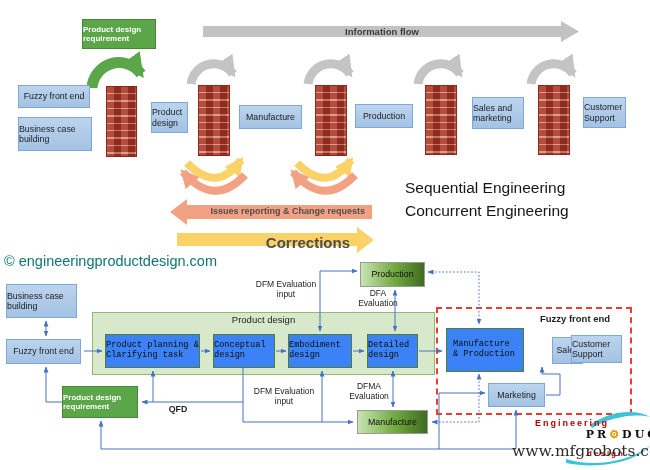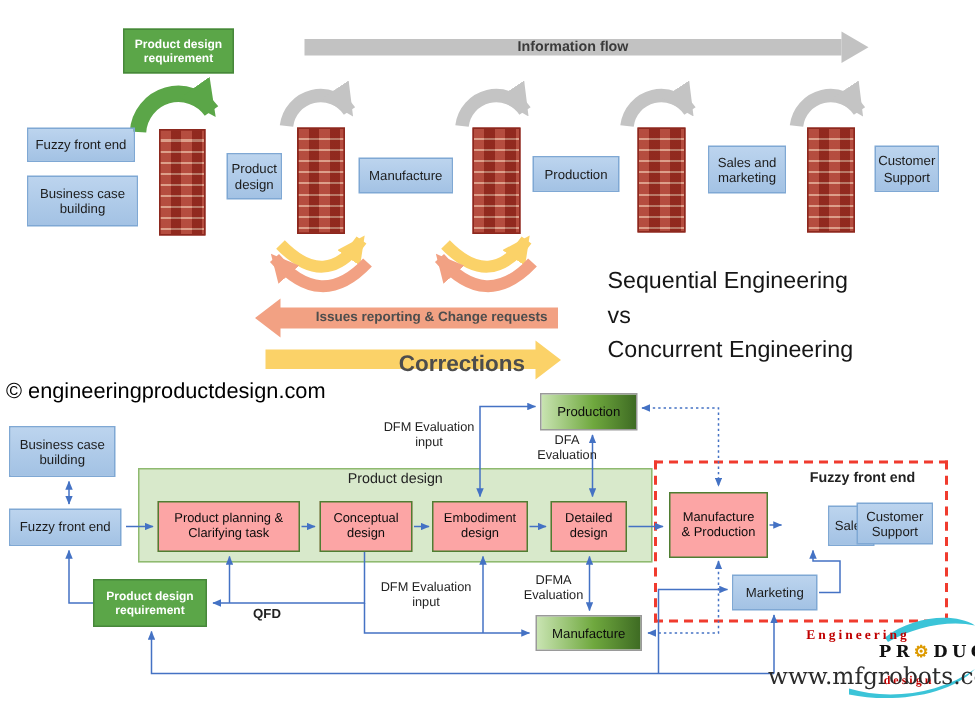--- a/index.html
+++ b/index.html
@@ -1,36 +1,36 @@
 <!DOCTYPE html>
 <html><head>
 <meta charset="utf-8">
 <style>
   html,body{margin:0;padding:0;background:#fff;}
   #stage{position:relative;width:650px;height:470px;background:#fff;overflow:hidden;
          font-family:"Liberation Sans",sans-serif;}
   .box{position:absolute;display:flex;align-items:center;justify-content:center;
-       text-align:center;line-height:1.15;z-index:3;box-sizing:border-box;}
+       text-align:left;line-height:1.15;z-index:3;box-sizing:border-box;}
   .blue{background:linear-gradient(#bcd4ee,#a3c2e4);border:1px solid #7fa8d4;color:#1c1c1c;font-size:8.8px;}
   .greenw{background:#5ba648;border:1px solid #47873a;color:#fff;font-size:8px;font-weight:bold;}
-  .dgreen{background:#fca5a5;border:1px solid #4f7e32;color:#0c0c0c;font-size:8.6px;}
+  .dgreen{background:#3b82f6;border:1px solid #4f7e32;color:#0c0c0c;font-size:8.6px;font-family:Liberation Mono, monospace;}
   .ggrad{background:linear-gradient(90deg,#c9e4b2,#6fa83e 55%,#3e6b23);border:1px solid #9a9a9a;color:#0c0c0c;font-size:8.8px;}
   .wall{position:absolute;z-index:3;background-color:#a03126;
     background-image:
       repeating-linear-gradient(90deg, rgba(236,150,128,.28) 0 7px, rgba(110,24,14,.30) 7px 14px),
       repeating-linear-gradient(180deg, rgba(255,255,255,0) 0 6px, rgba(224,182,160,.85) 6px 7.4px);
     border:1px solid #8c281e;box-sizing:border-box;}
   .lbl{position:absolute;z-index:4;text-align:center;line-height:1.2;color:#222;}
   .container-green{position:absolute;z-index:1;background:#d8e9cb;border:1px solid #8fba70;box-sizing:border-box;}
   .zone-red{position:absolute;z-index:1;border:2px dashed #f03b2e;box-sizing:border-box;background:transparent;}
   svg{position:absolute;left:0;top:0;z-index:2;}
   .arrow-text{position:absolute;z-index:4;text-align:right;font-weight:bold;color:#4d4d4d;}
   .title{position:absolute;z-index:4;text-align:left;color:#161616;font-size:15.5px;line-height:23px;}
-  .wm{position:absolute;z-index:4;color:#000000;font-size:14.5px;}
-  .logo-red{position:absolute;z-index:5;color:#c00000;font-family:Liberation Serif, serif;font-weight:bold;text-align:center;}
+  .wm{position:absolute;z-index:4;color:#0f766e;font-size:14.5px;}
+  .logo-red{position:absolute;z-index:5;color:#c00000;font-family:Liberation Sans, sans-serif;font-weight:bold;text-align:center;}
   .logo-black{position:absolute;z-index:5;color:#111;font-family:"DejaVu Serif",serif;font-weight:bold;text-align:center;}
   .gear{color:#dd9a00;}
   .mfg{position:absolute;z-index:6;color:#2b2b2b;font-family:"DejaVu Serif",serif;text-align:center;}
 </style>
 </head>
 <body>
 
 <div id="stage">
 
   <svg width="650" height="470" viewBox="0 0 650 470">
@@ -153,21 +153,20 @@
   <div class="wall" style="left:538px;top:85px;width:32px;height:70px;"></div>
   <div class="box blue" style="left:583px;top:97px;width:43px;height:31px;">
       <span>Customer Support</span>
     </div>
 
   <div class="arrow-text" style="left:190px;top:206px;width:175px;font-size:9px;">Issues reporting &amp; Change requests</div>
   <div class="arrow-text" style="left:200px;top:234px;width:150px;font-size:15px;">Corrections</div>
 
   <div class="title" style="left:405px;top:176px;width:225px;">
     <div>Sequential Engineering</div>
-    <div>vs</div>
     <div>Concurrent Engineering</div>
   </div>
 
   <div class="wm" style="left:4px;top:253px;">© engineeringproductdesign.com</div>
 
   <div class="container-green" style="left:92px;top:312px;width:343px;height:63px;"></div>
   <div class="lbl" style="left:92px;top:314px;width:343px;font-size:9.5px;color:#222;">Product design</div>
 
   <div class="zone-red" style="left:436px;top:307px;width:196px;height:108px;"></div>
   <div class="lbl" style="left:520px;top:313px;width:110px;font-size:9.5px;font-weight:bold;">Fuzzy front end</div>
@@ -203,21 +202,21 @@
       <span>Product design requirement</span>
     </div>
 
   <div class="lbl" style="left:162px;top:404px;width:32px;font-size:8.8px;font-weight:bold;">QFD</div>
 
   <div class="lbl" style="left:247px;top:279px;width:78px;font-size:8.5px;">DFM Evaluation input</div>
   <div class="lbl" style="left:352px;top:288px;width:52px;font-size:8.5px;">DFA Evaluation</div>
   <div class="lbl" style="left:245px;top:386px;width:78px;font-size:8.5px;">DFM Evaluation input</div>
   <div class="lbl" style="left:344px;top:381px;width:50px;font-size:8.5px;">DFMA Evaluation</div>
 
-  <div class="box dgreen" style="left:446px;top:328px;width:66px;height:44px;padding:0 6px;">
+  <div class="box dgreen" style="left:446px;top:328px;width:78px;height:44px;padding:0 6px;">
       <span>Manufacture &amp; Production</span>
     </div>
   <div class="box blue" style="left:524px;top:337px;width:31px;height:27px;margin-left:28px;">
       <span>Sales</span>
     </div>
   <div class="box blue" style="left:571px;top:335px;width:51px;height:28px;">
       <span>Customer Support</span>
     </div>
   <div class="box blue" style="left:488px;top:383px;width:57px;height:24px;">
       <span>Marketing</span>

